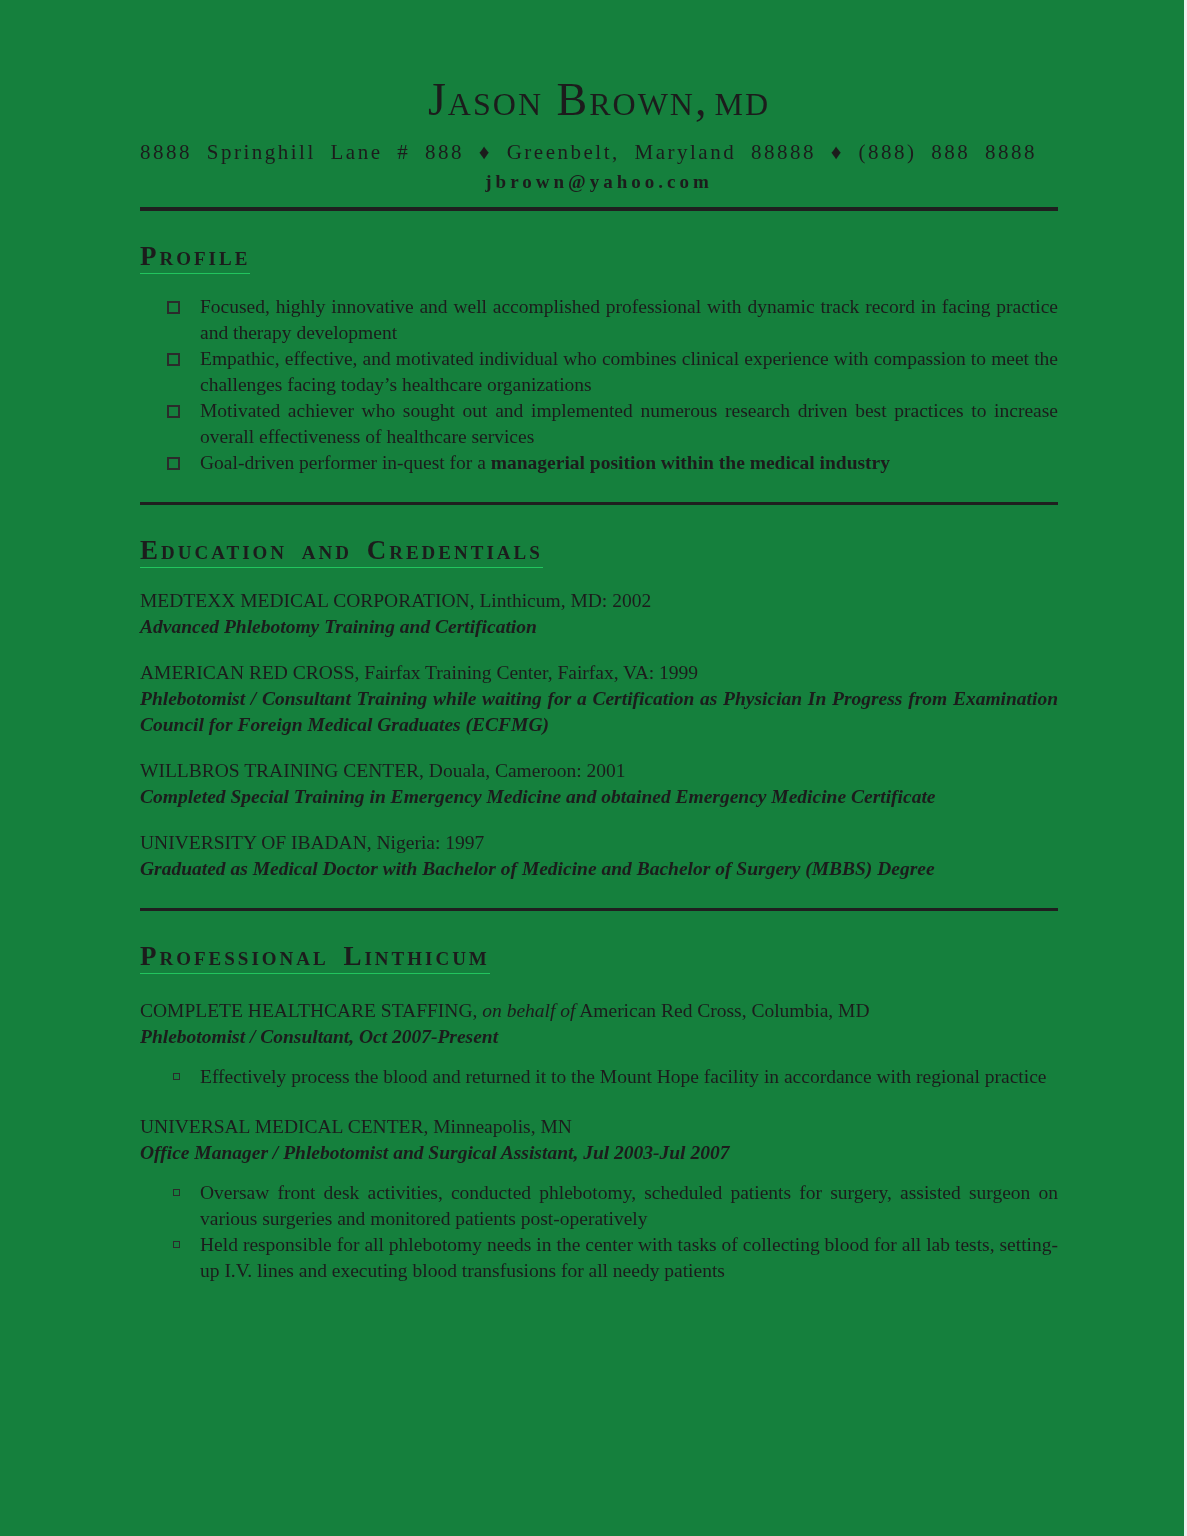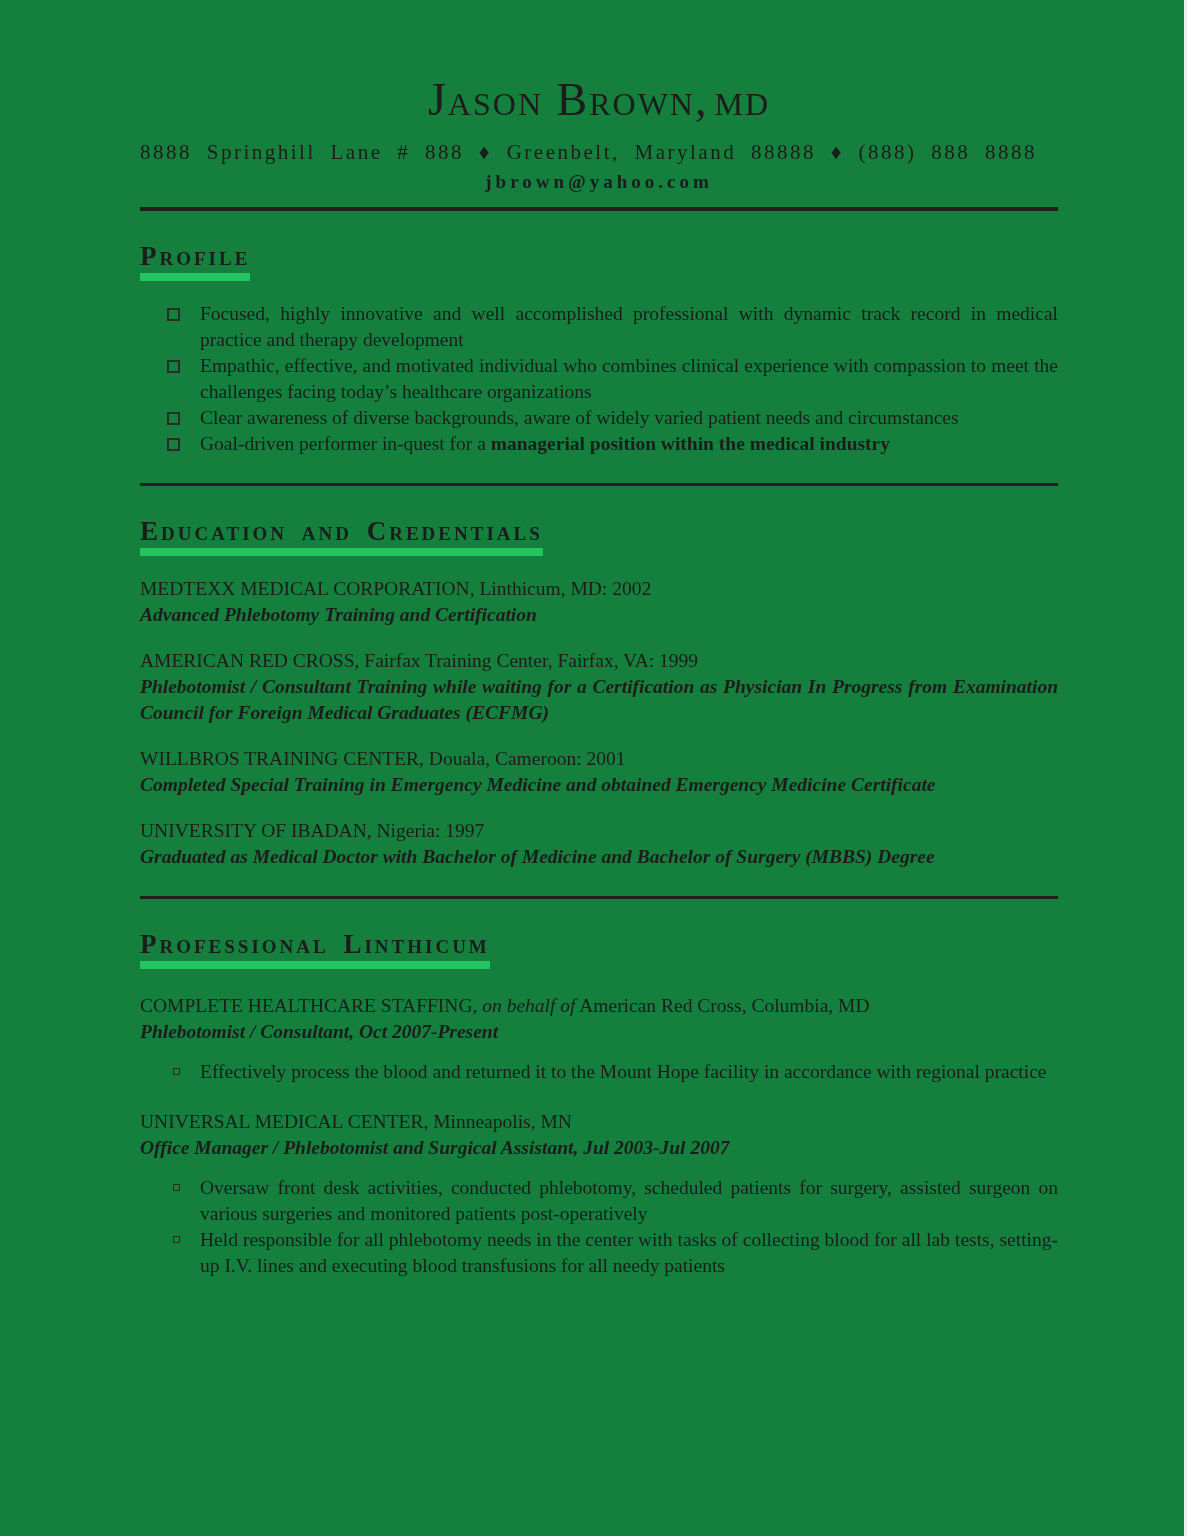--- a/index.html
+++ b/index.html
@@ -25,21 +25,21 @@
     letter-spacing:4px; margin-top:6px;
   }
   .rule { height:3px; background:#1f1f1f; border:0; }
   .rule.header { height:4px; margin-top:14px; }
   .rule.section { margin-top:26px; }
 
   
   h2 { margin:30px 0 0 0; font-size:27px; font-weight:bold; letter-spacing:3px; word-spacing:5px; }
   h2 .hu {
     font-variant:small-caps; display:inline-block;
-    border-bottom:8px solid #22c55e; padding-bottom:1px;
+    border-bottom:1px solid #22c55e; padding-bottom:1px;
   }
 
   
   .blist { list-style:none; margin:20px 0 0 0; padding:0; }
   .blist li {
     position:relative; padding-left:60px; font-size:19.5px;
     line-height:26px; text-align:justify;
   }
   .sq {
     position:absolute; left:27px; top:7px; width:9px; height:9px;
@@ -71,23 +71,24 @@
         <span>Jason Brown,</span><span class="suffix">MD</span>
       </div>
       <div class="contact">8888 Springhill Lane # 888 ♦ Greenbelt, Maryland 88888 ♦ (888) 888 8888</div>
       <div class="email">jbrown@yahoo.com</div>
       <div class="rule header"></div>
     </div>
 
     <div>
       <h2><span class="hu">Profile</span></h2>
       <ul class="blist">
-        <li><span class="sq"></span><span>Focused, highly innovative and well accomplished professional with dynamic track record in medical practice and therapy development</span><b class="inline-bold"></b></li>
+        <li><span class="sq"></span><span>Focused, highly innovative and well accomplished professional with dynamic track record in facing practice and therapy development</span><b class="inline-bold"></b></li>
         <li><span class="sq"></span><span>Empathic, effective, and motivated individual who combines clinical experience with compassion to meet the challenges facing today’s healthcare organizations</span><b class="inline-bold"></b></li>
-        <li><span class="sq"></span><span>Clear awareness of diverse backgrounds, aware of widely varied patient needs and circumstances</span><b class="inline-bold"></b></li>
+        <li><span class="sq"></span><span>Motivated achiever who sought out and implemented numerous research driven best practices to increase overall effectiveness of healthcare services</span><b class="inline-bold"></b></li>
+        <li><span class="sq"></span><b class="inline-bold"></b></li>
         <li><span class="sq"></span><span>Goal-driven performer in-quest for a </span><b class="inline-bold">managerial position within the medical industry</b></li>
       </ul>
       <div class="rule section"></div>
     </div>
 
     <div>
       <h2><span class="hu">Education and Credentials</span></h2>
 
       <div class="edu-entry">
         <div class="org">MEDTEXX MEDICAL CORPORATION, Linthicum, MD: 2002</div>

